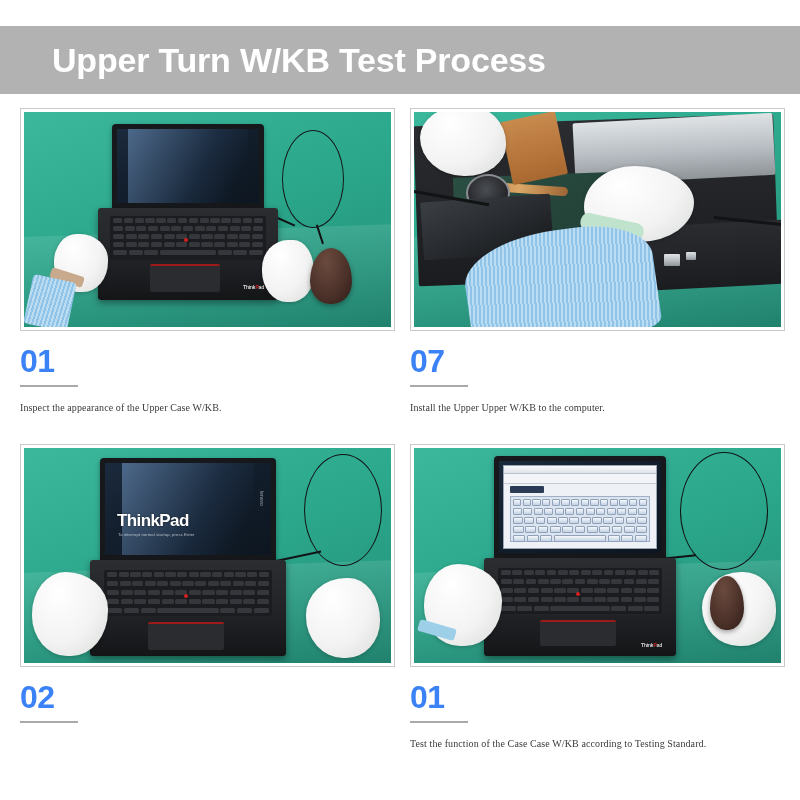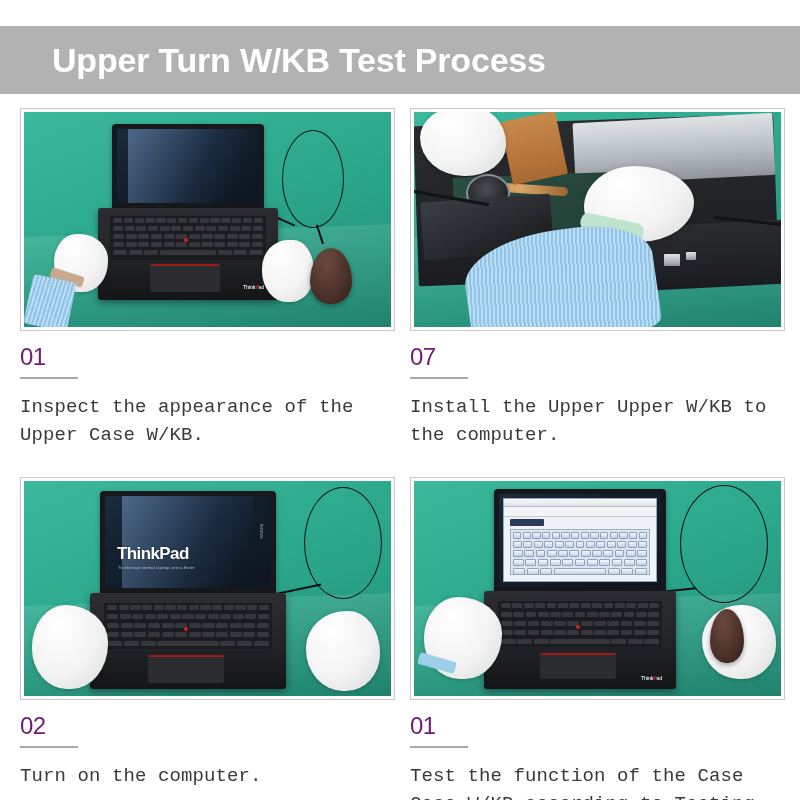--- a/index.html
+++ b/index.html
@@ -66,39 +66,39 @@
   .photo {
     width: 100%;
     height: 100%;
     position: relative;
     overflow: hidden;
     background: #2fae93;
   }
 
   
   .step-number {
-    font-size: 24px;
-    font-weight: normal;
-    color: #701a75;
+    font-size: 32px;
+    font-weight: bold;
+    color: #3b82f6;
     line-height: 1;
     margin-top: 14px;
     letter-spacing: -0.5px;
   }
   .step-rule {
     width: 58px;
     height: 2px;
     background: #a9a9a9;
     margin-top: 8px;
   }
   .step-caption {
     margin-top: 14px;
-    font-size: 19px;
+    font-size: 10px;
     color: #3a3a3a;
     line-height: 1.48;
-    font-family: Liberation Mono, monospace;
+    font-family: Liberation Serif, serif;
     font-weight: normal;
     letter-spacing: 0.1px;
   }
   .row-2 { margin-top: 28px; }
 
   
 
   .mat {
     position: absolute;
     inset: 0;
@@ -568,21 +568,20 @@
               <div class="touchpad" style="left:58px; top:62px; width:76px; height:26px;"></div>
             </div>
           </div>
 
           <div class="glove" style="left:8px; top:124px; width:76px; height:84px; border-radius:44% 56% 48% 46% / 50% 44% 54% 48%;"></div>
           <div class="glove" style="left:282px; top:130px; width:74px; height:80px; border-radius:54% 42% 46% 50% / 46% 52% 46% 52%;"></div>
         </div>
       </div>
       <div class="step-number">02</div>
       <div class="step-rule"></div>
-      <div class="step-caption">Turn on the computer.</div>
     </div>
 
     <div class="step-cell">
       <div class="photo-frame">
         <div class="photo">
           <div class="mat"></div>
           <div class="mat-sheen"></div>
 
           <div class="cable" style="left:266px; top:4px; width:86px; height:116px;"></div>
           <div class="cable-line" style="left:246px; top:110px; width:36px; transform:rotate(-6deg);"></div>

